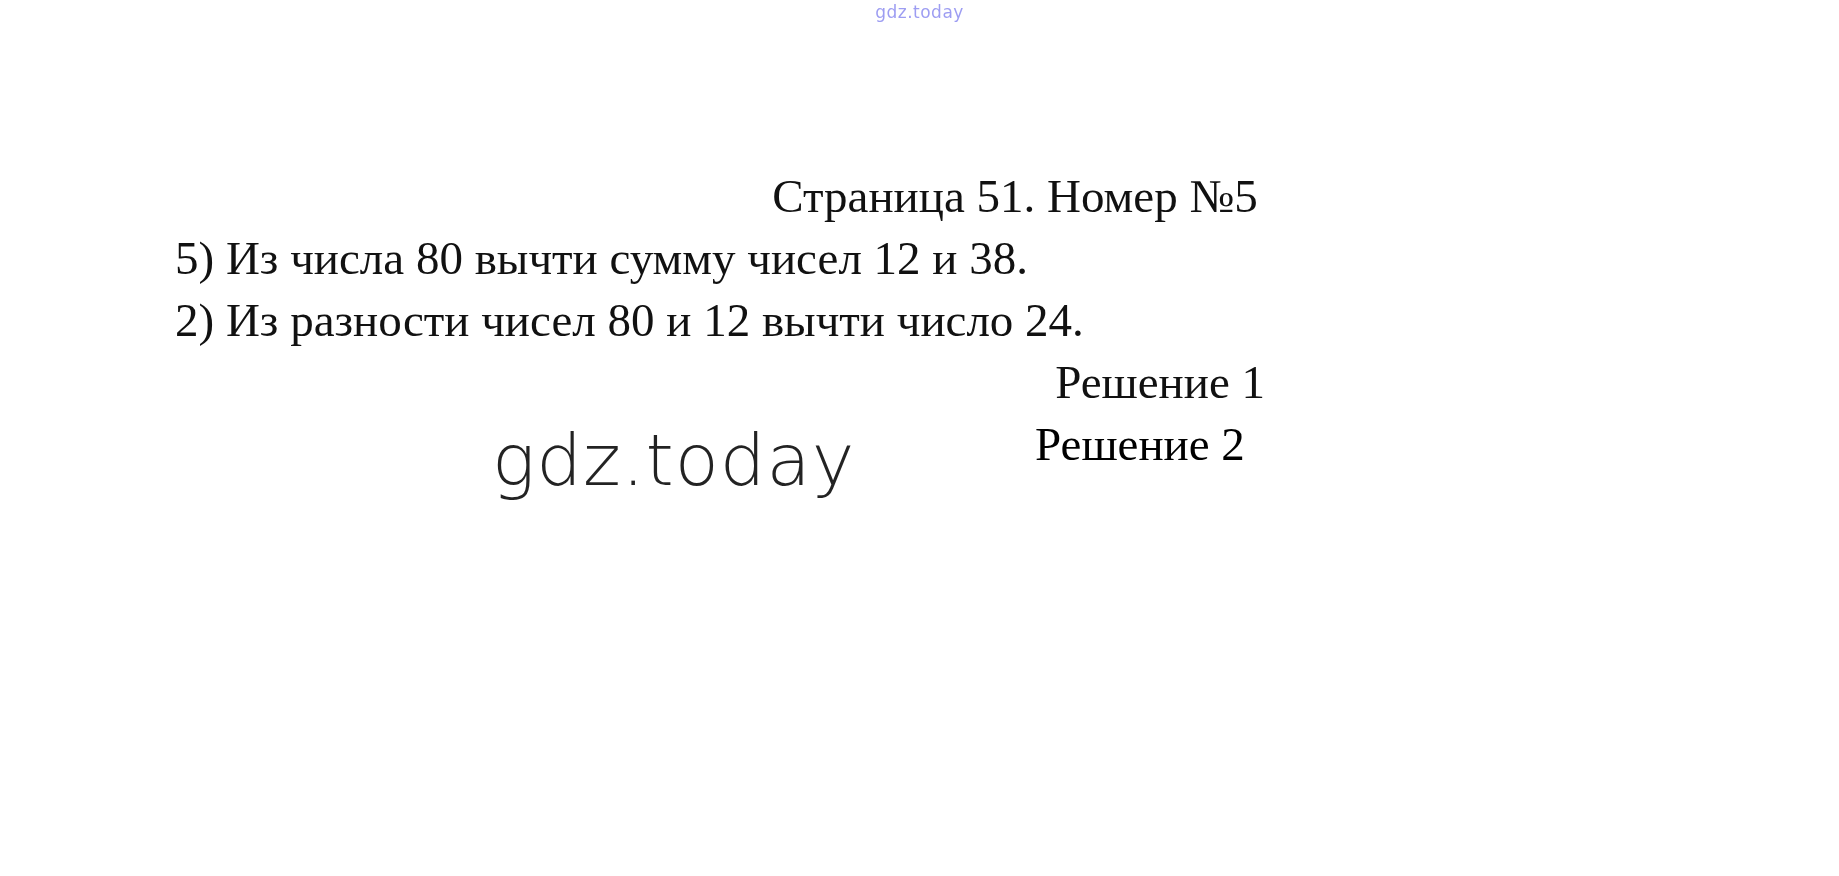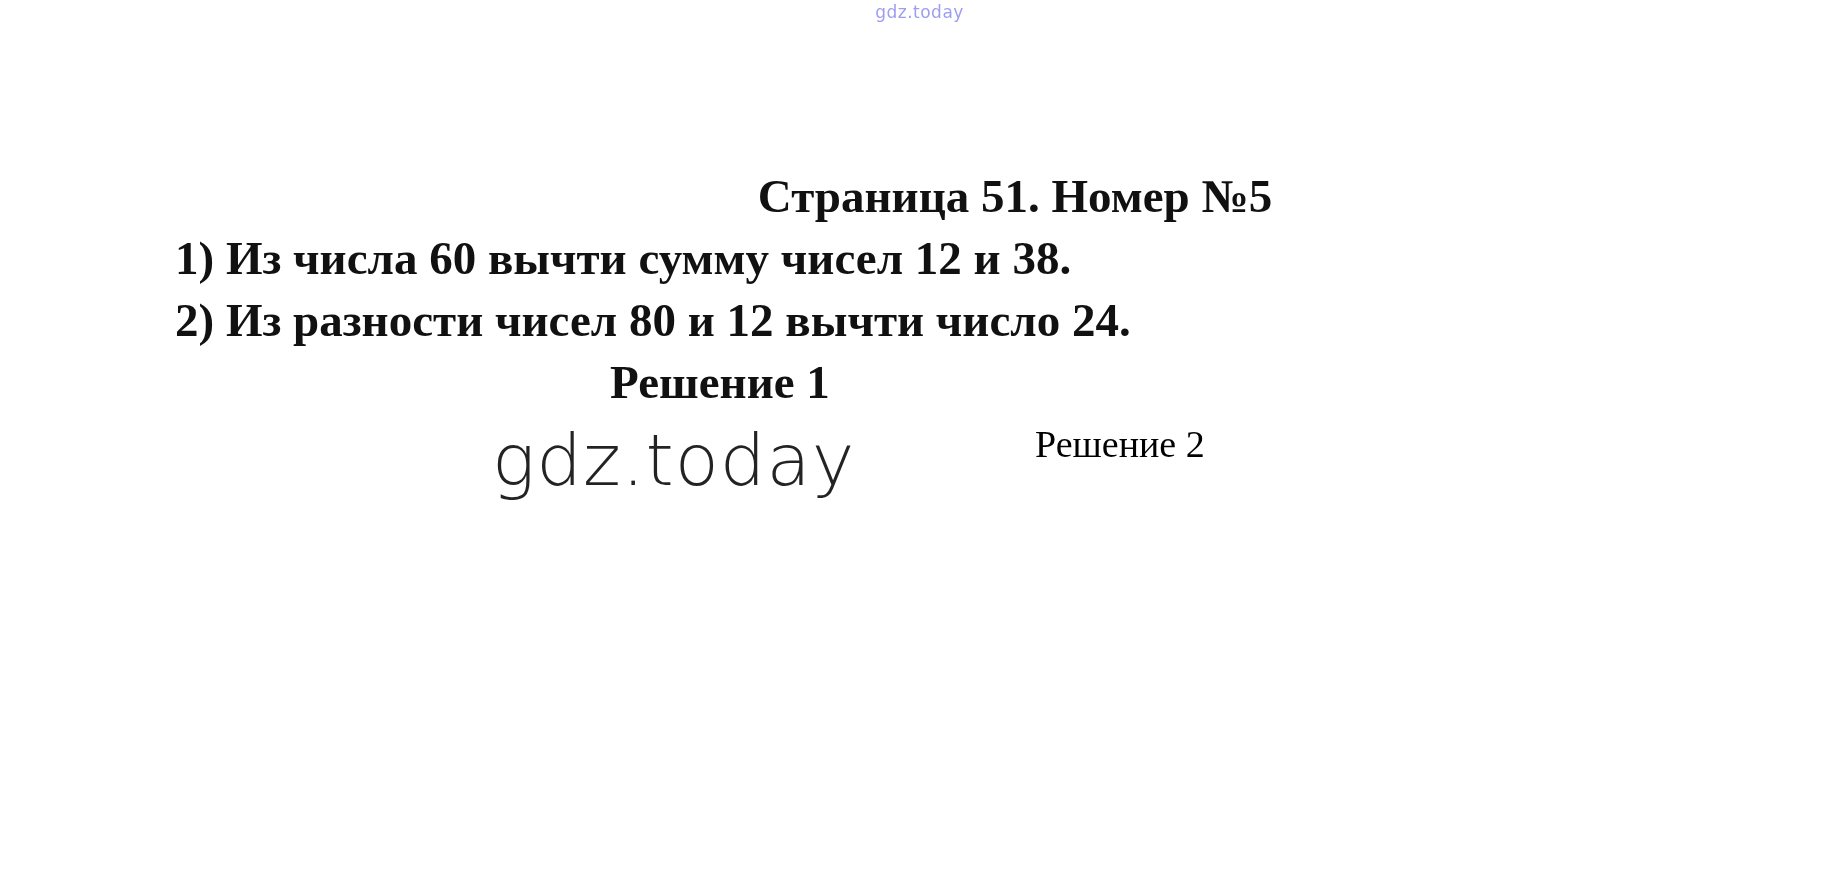--- a/index.html
+++ b/index.html
@@ -38,43 +38,42 @@
     top: 165px;
     width: 1320px;
   }
 
   .line {
     font-family: "Liberation Serif", serif;
     font-size: 47px;
     line-height: 62px;
     white-space: nowrap;
     color: #111111;
-    font-weight: bold;
   }
 
   .line.heading {
     text-align: center;
     padding-left: 360px;
   }
 
   .line.solution-1 {
-    text-align: center;
+    text-align: right;
     padding-right: 230px;
   }
 
   
   .solution-2-row {
     position: relative;
     height: 62px;
   }
   .solution-2-label {
     position: absolute;
     left: 860px;
     top: 0;
-    font-size: 38px;
+    font-size: 47px;
     line-height: 62px;
     white-space: nowrap;
   }
 
   
   .big-watermark {
     position: absolute;
     left: 492px;
     top: 418px;
     font-family: "DejaVu Sans", sans-serif;
@@ -90,21 +89,21 @@
 </style>
 </head>
 <body>
 
 <div class="top-watermark">gdz.today</div>
 
 <div class="doc">
 
   <div class="line heading">Страница 51. Номер №5</div>
 
-  <div class="line">1) Из числа 60 вычти сумму чисел 12 и 38.</div>
+  <div class="line">5) Из числа 80 вычти сумму чисел 12 и 38.</div>
 
   <div class="line">2) Из разности чисел 80 и 12 вычти число 24.</div>
 
   <div class="line solution-1">Решение 1</div>
 
 
   <div class="solution-2-row">
     <div class="solution-2-label">Решение 2</div>
   </div>
 

